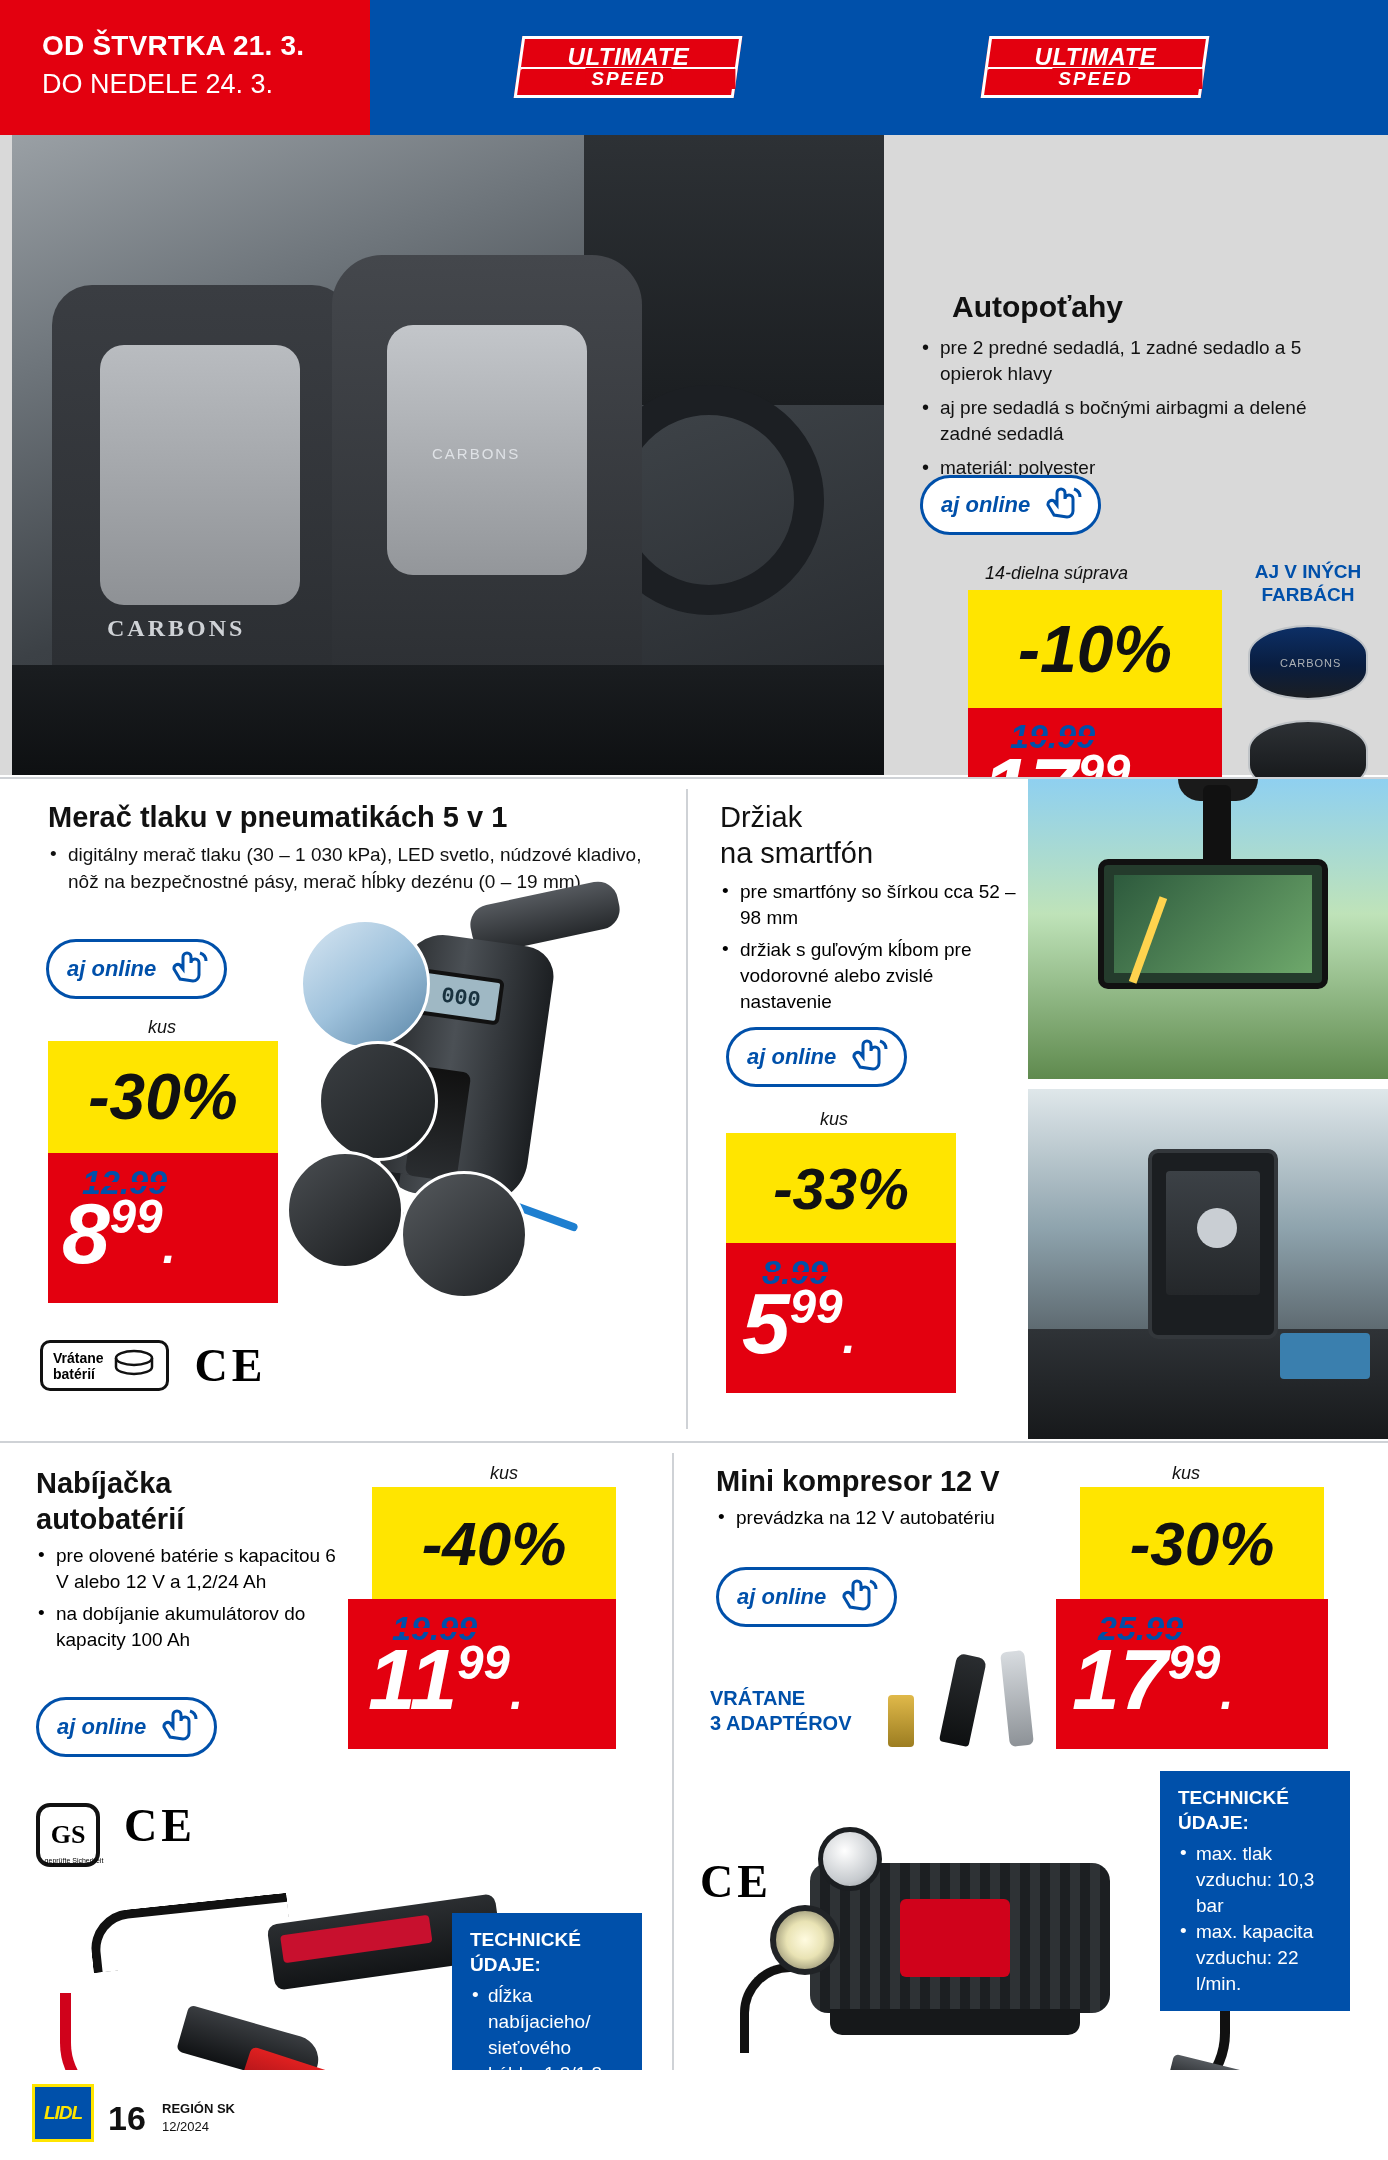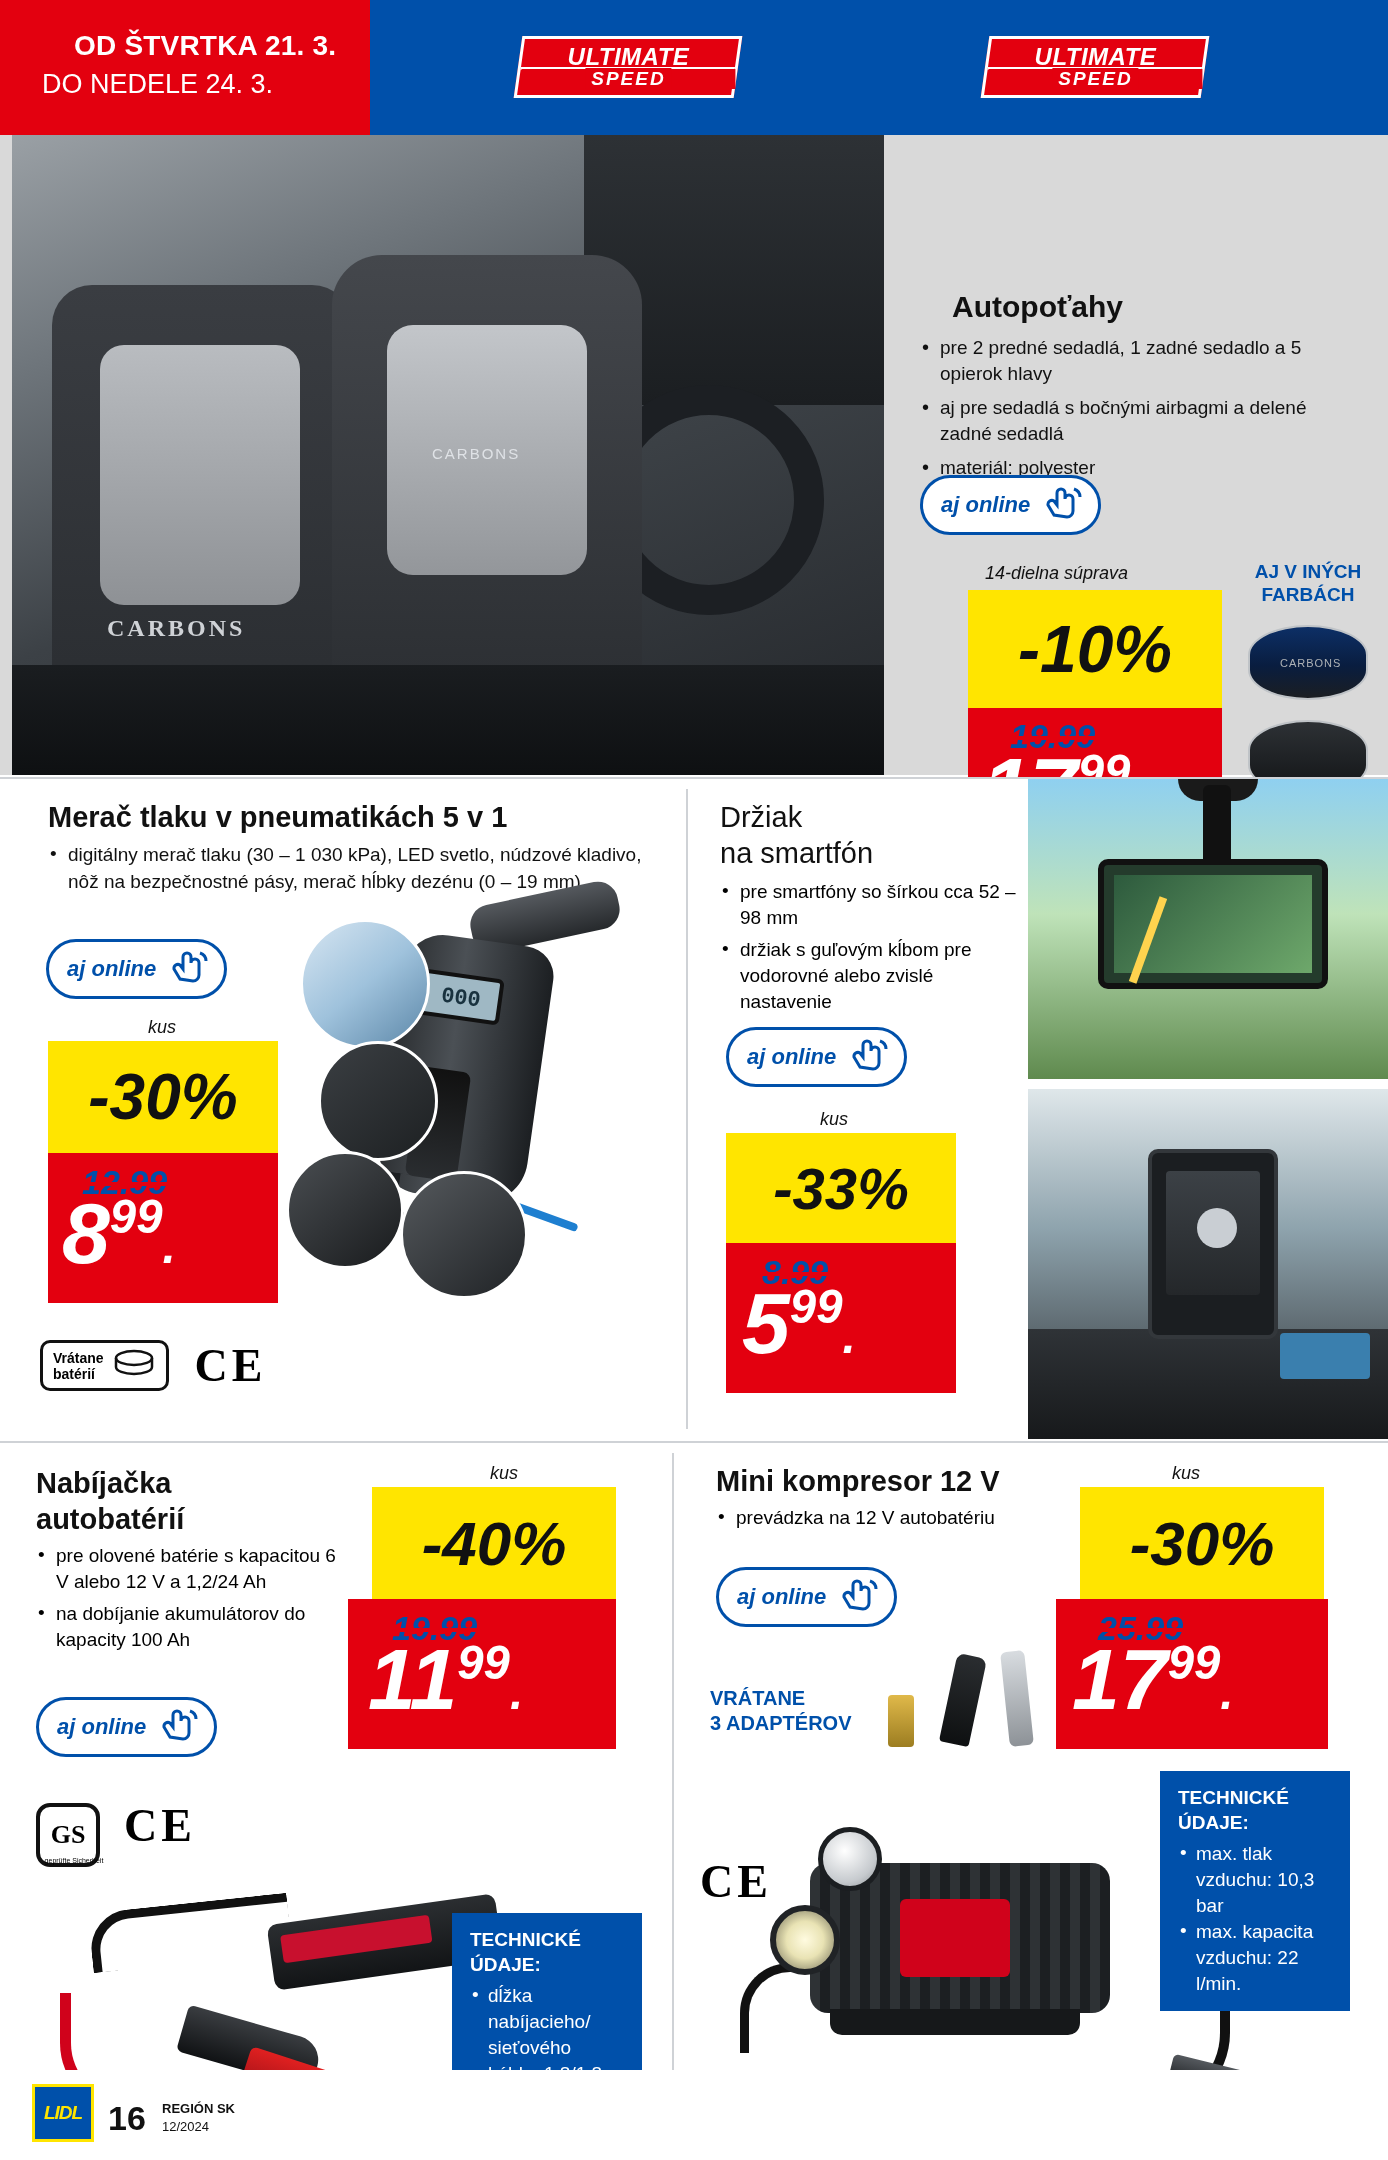--- a/index.html
+++ b/index.html
@@ -26,21 +26,21 @@
   }
   .header-dates {
     position: absolute;
     top: 0; left: 0;
     width: 370px; height: 135px;
     background: #e3000f;
     color: #fff;
     padding: 30px 0 0 42px;
   }
   .header-dates .line1 {
-    font-size: 28px; font-weight: bold; letter-spacing: .2px; margin-left: 32px;
+    font-size: 28px; font-weight: bold; letter-spacing: .2px;
   }
   .header-dates .line2 {
     font-size: 27px; font-weight: normal; margin-top: 7px;
   }
   .us-logo {
     position: absolute;
     background: #e3000f;
     border: 3px solid #fff;
     width: 220px; height: 62px;
     top: 36px;

